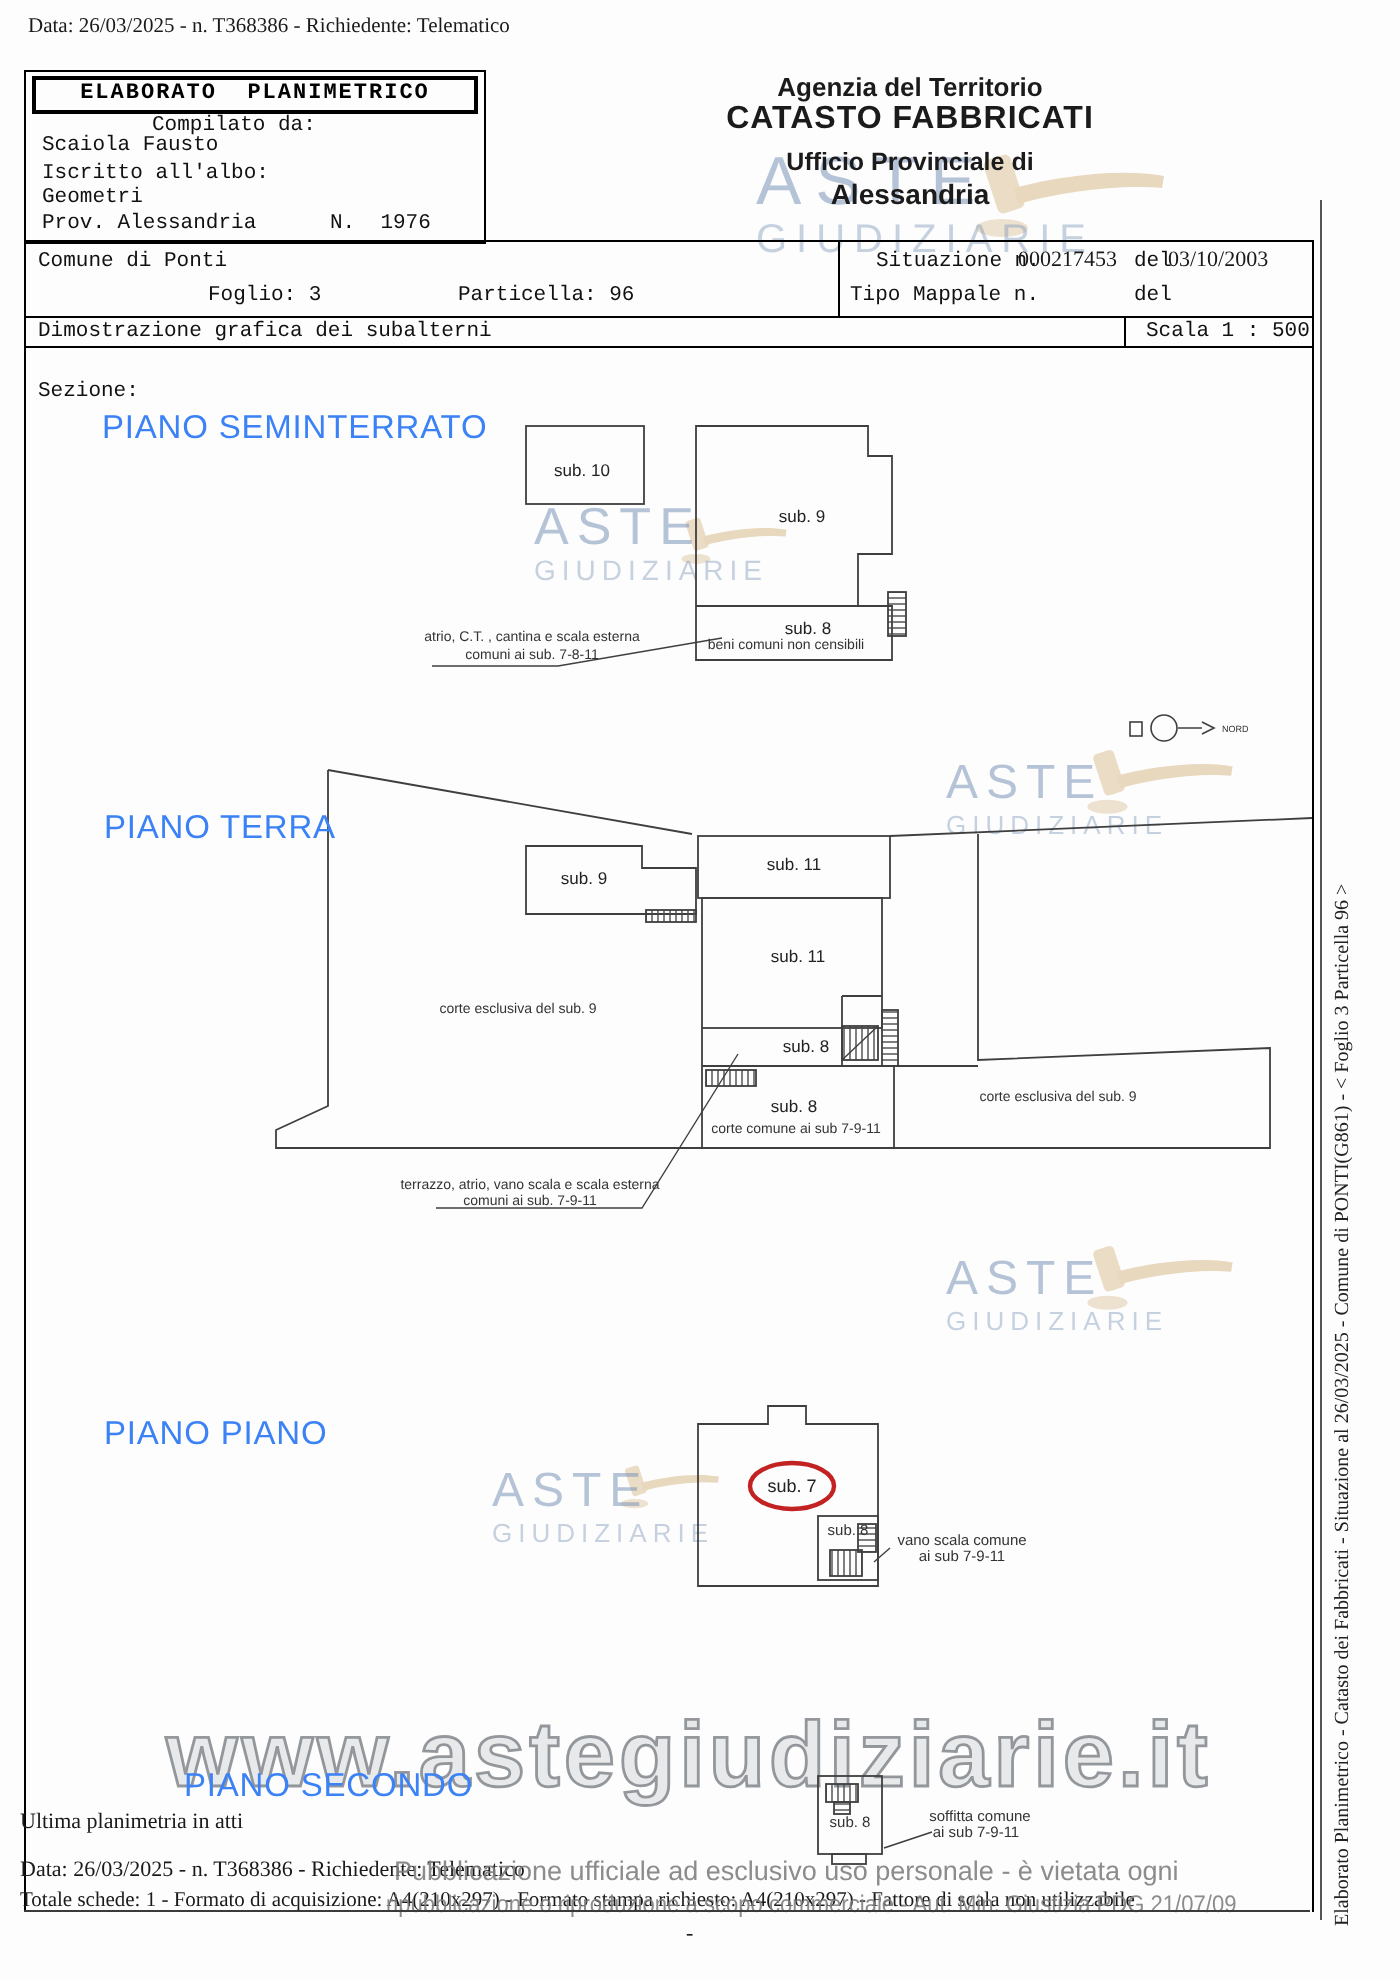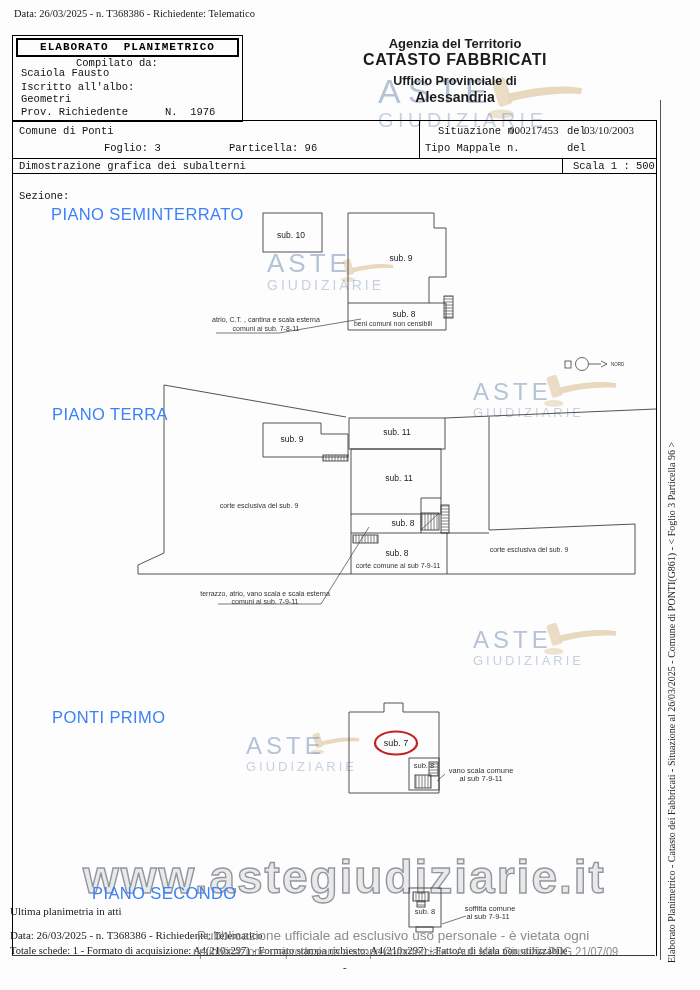--- a/index.html
+++ b/index.html
@@ -69,21 +69,21 @@
 <div class="page">
 
   <div class="abs serif z3" style="left:14px;top:8px;font-size:10.5px;">Data: 26/03/2025 - n. T368386 - Richiedente: Telematico</div>
 
   <div class="abs elab-box">
     <div class="elab-title">ELABORATO  PLANIMETRICO</div>
     <div class="elab-field" style="left:24px;top:21px;margin-left:39px;">Compilato da:</div>
     <div class="elab-field" style="left:8px;top:31px;">Scaiola Fausto</div>
     <div class="elab-field" style="left:8px;top:45px;">Iscritto all'albo:</div>
     <div class="elab-field" style="left:8px;top:57px;">Geometri</div>
-    <div class="elab-field" style="left:8px;top:70px;">Prov. Richiedente</div>
+    <div class="elab-field" style="left:8px;top:70px;">Prov. Alessandria</div>
     <div class="elab-field" style="left:152px;top:70px;">N.  1976</div>
   </div>
 
   <div class="agency-line sans" style="top:36px;font-size:13px;">Agenzia del Territorio</div>
   <div class="agency-line sans" style="top:51px;font-size:16px;letter-spacing:.5px;">CATASTO FABBRICATI</div>
   <div class="agency-line sans" style="top:74px;font-size:12.5px;">Ufficio Provinciale di</div>
   <div class="agency-line sans" style="top:89px;font-size:14px;">Alessandria</div>
 
   <div class="wm" style="left:378px;top:74px;">
     <span class="a" style="font-size:34px;letter-spacing:7px;">ASTE</span>
@@ -202,21 +202,21 @@
           <rect x="403" y="755" width="17" height="5"></rect>
           <rect x="400" y="720" width="16" height="9" fill="url(#hv)"></rect>
           <rect x="404" y="729" width="8" height="6" fill="url(#hh)"></rect>
           <path d="M453,744 L429,752" stroke-width="0.7"></path>
         </g>
       </g>
     </svg>
 
     <div class="ptitle" style="left:38px;top:33px;">PIANO SEMINTERRATO</div>
     <div class="ptitle" style="left:39px;top:233px;">PIANO TERRA</div>
-    <div class="ptitle" style="left:39px;top:536px;">PONTI PRIMO</div>
+    <div class="ptitle" style="left:39px;top:536px;">PIANO PIANO</div>
     <div class="ptitle" style="left:39px;top:712px;margin-left:40px;">PIANO SECONDO</div>
 
     <div class="plabel" style="left:278px;top:63px;">sub. 10</div>
     <div class="plabel" style="left:388px;top:86px;">sub. 9</div>
     <div class="plabel" style="left:391px;top:142px;">sub. 8</div>
     <div class="plabel sm" style="left:380px;top:151px;">beni comuni non censibili</div>
     <div class="plabel sm" style="left:253px;top:147px;">atrio, C.T. , cantina e scala esterna</div>
     <div class="plabel sm" style="left:253px;top:156px;">comuni ai sub. 7-8-11</div>
     <div class="nord" style="left:598px;top:190px;">NORD</div>
 

